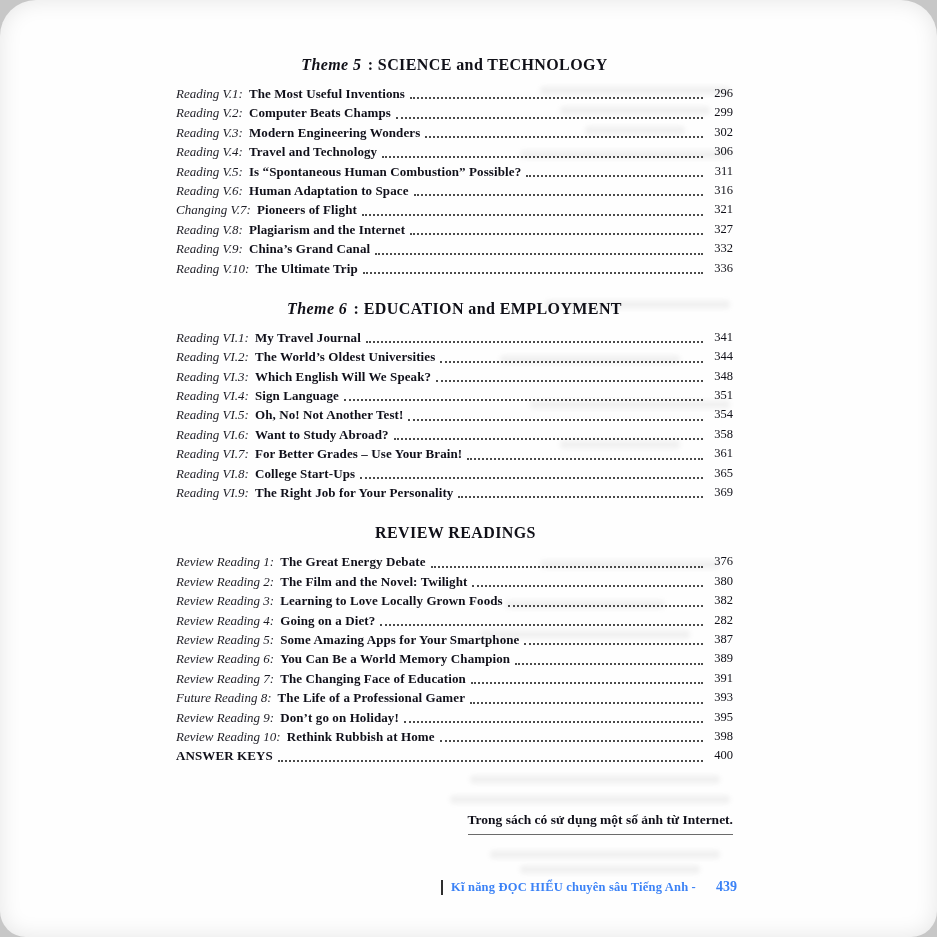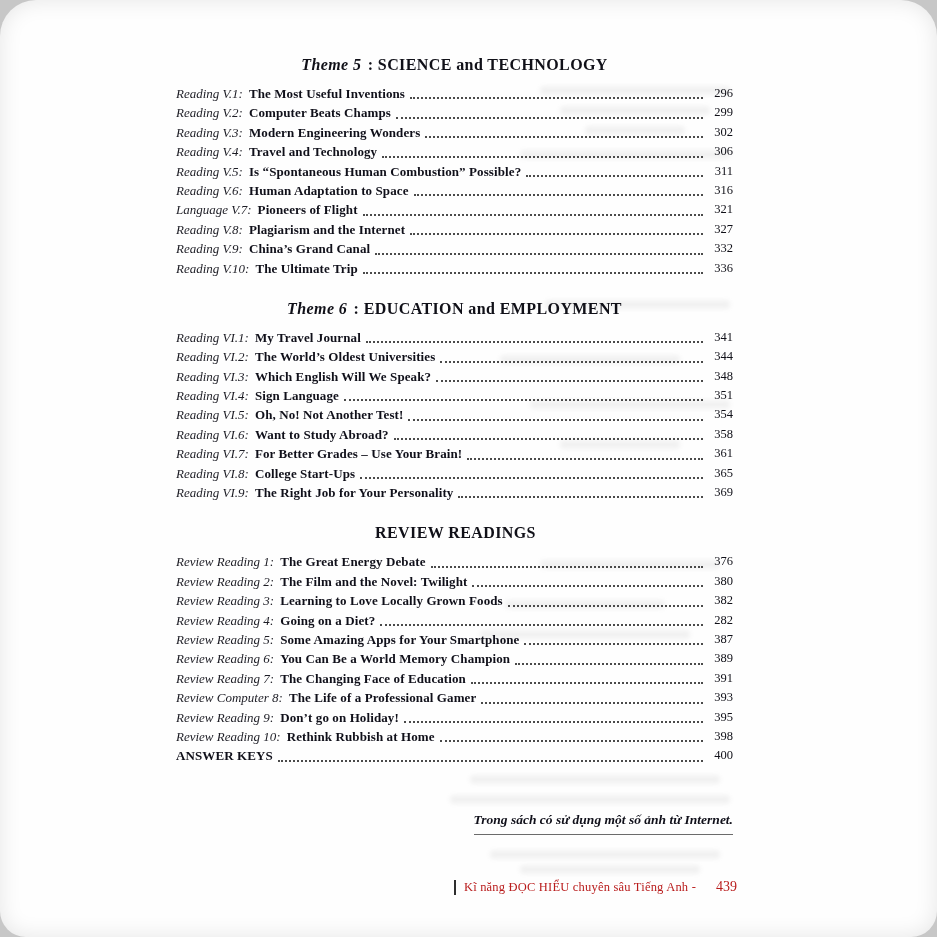--- a/index.html
+++ b/index.html
@@ -57,29 +57,29 @@
   }
   .toc-page{
     flex:none;min-width:26px;text-align:right;
     font-size:12.5px;color:#101018;
   }
   .note-wrap{
     margin-top:44px;text-align:right;
   }
   .note-text{
     display:inline-block;
-    font-size:13.5px;font-weight:bold;font-style:italic;
+    font-size:13.5px;font-weight:bold;
     color:#10101a;
     border-bottom:1.5px solid #6b6b6b;
     padding-bottom:6px;
   }
   .footer{
     position:absolute;right:200px;bottom:42px;
     display:flex;align-items:center;
-    font-weight:normal;color:#b91c1c;
+    font-weight:bold;color:#3b82f6;
   }
   .footer-bar{
     width:2px;height:15px;background:#2e2e2e;
     margin-right:8px;flex:none;
   }
   .footer-text{font-size:12.5px;letter-spacing:0.2px;}
   .footer-page{font-size:14px;margin-left:20px;}
 </style>
 </head>
 <body>
@@ -143,21 +143,21 @@
   </div>
 
   <div class="toc-row">
     <span class="toc-label">Reading V.6:</span>
     <span class="toc-title">Human Adaptation to Space</span>
     <span class="leader"></span>
     <span class="toc-page">316</span>
   </div>
 
   <div class="toc-row">
-    <span class="toc-label">Language V.7:</span>
+    <span class="toc-label">Changing V.7:</span>
     <span class="toc-title">Pioneers of Flight</span>
     <span class="leader"></span>
     <span class="toc-page">321</span>
   </div>
 
   <div class="toc-row">
     <span class="toc-label">Reading V.8:</span>
     <span class="toc-title">Plagiarism and the Internet</span>
     <span class="leader"></span>
     <span class="toc-page">327</span>
@@ -294,21 +294,21 @@
   </div>
 
   <div class="toc-row">
     <span class="toc-label">Review Reading 7:</span>
     <span class="toc-title">The Changing Face of Education</span>
     <span class="leader"></span>
     <span class="toc-page">391</span>
   </div>
 
   <div class="toc-row">
-    <span class="toc-label">Review Computer 8:</span>
+    <span class="toc-label">Future Reading 8:</span>
     <span class="toc-title">The Life of a Professional Gamer</span>
     <span class="leader"></span>
     <span class="toc-page">393</span>
   </div>
 
   <div class="toc-row">
     <span class="toc-label">Review Reading 9:</span>
     <span class="toc-title">Don’t go on Holiday!</span>
     <span class="leader"></span>
     <span class="toc-page">395</span>

